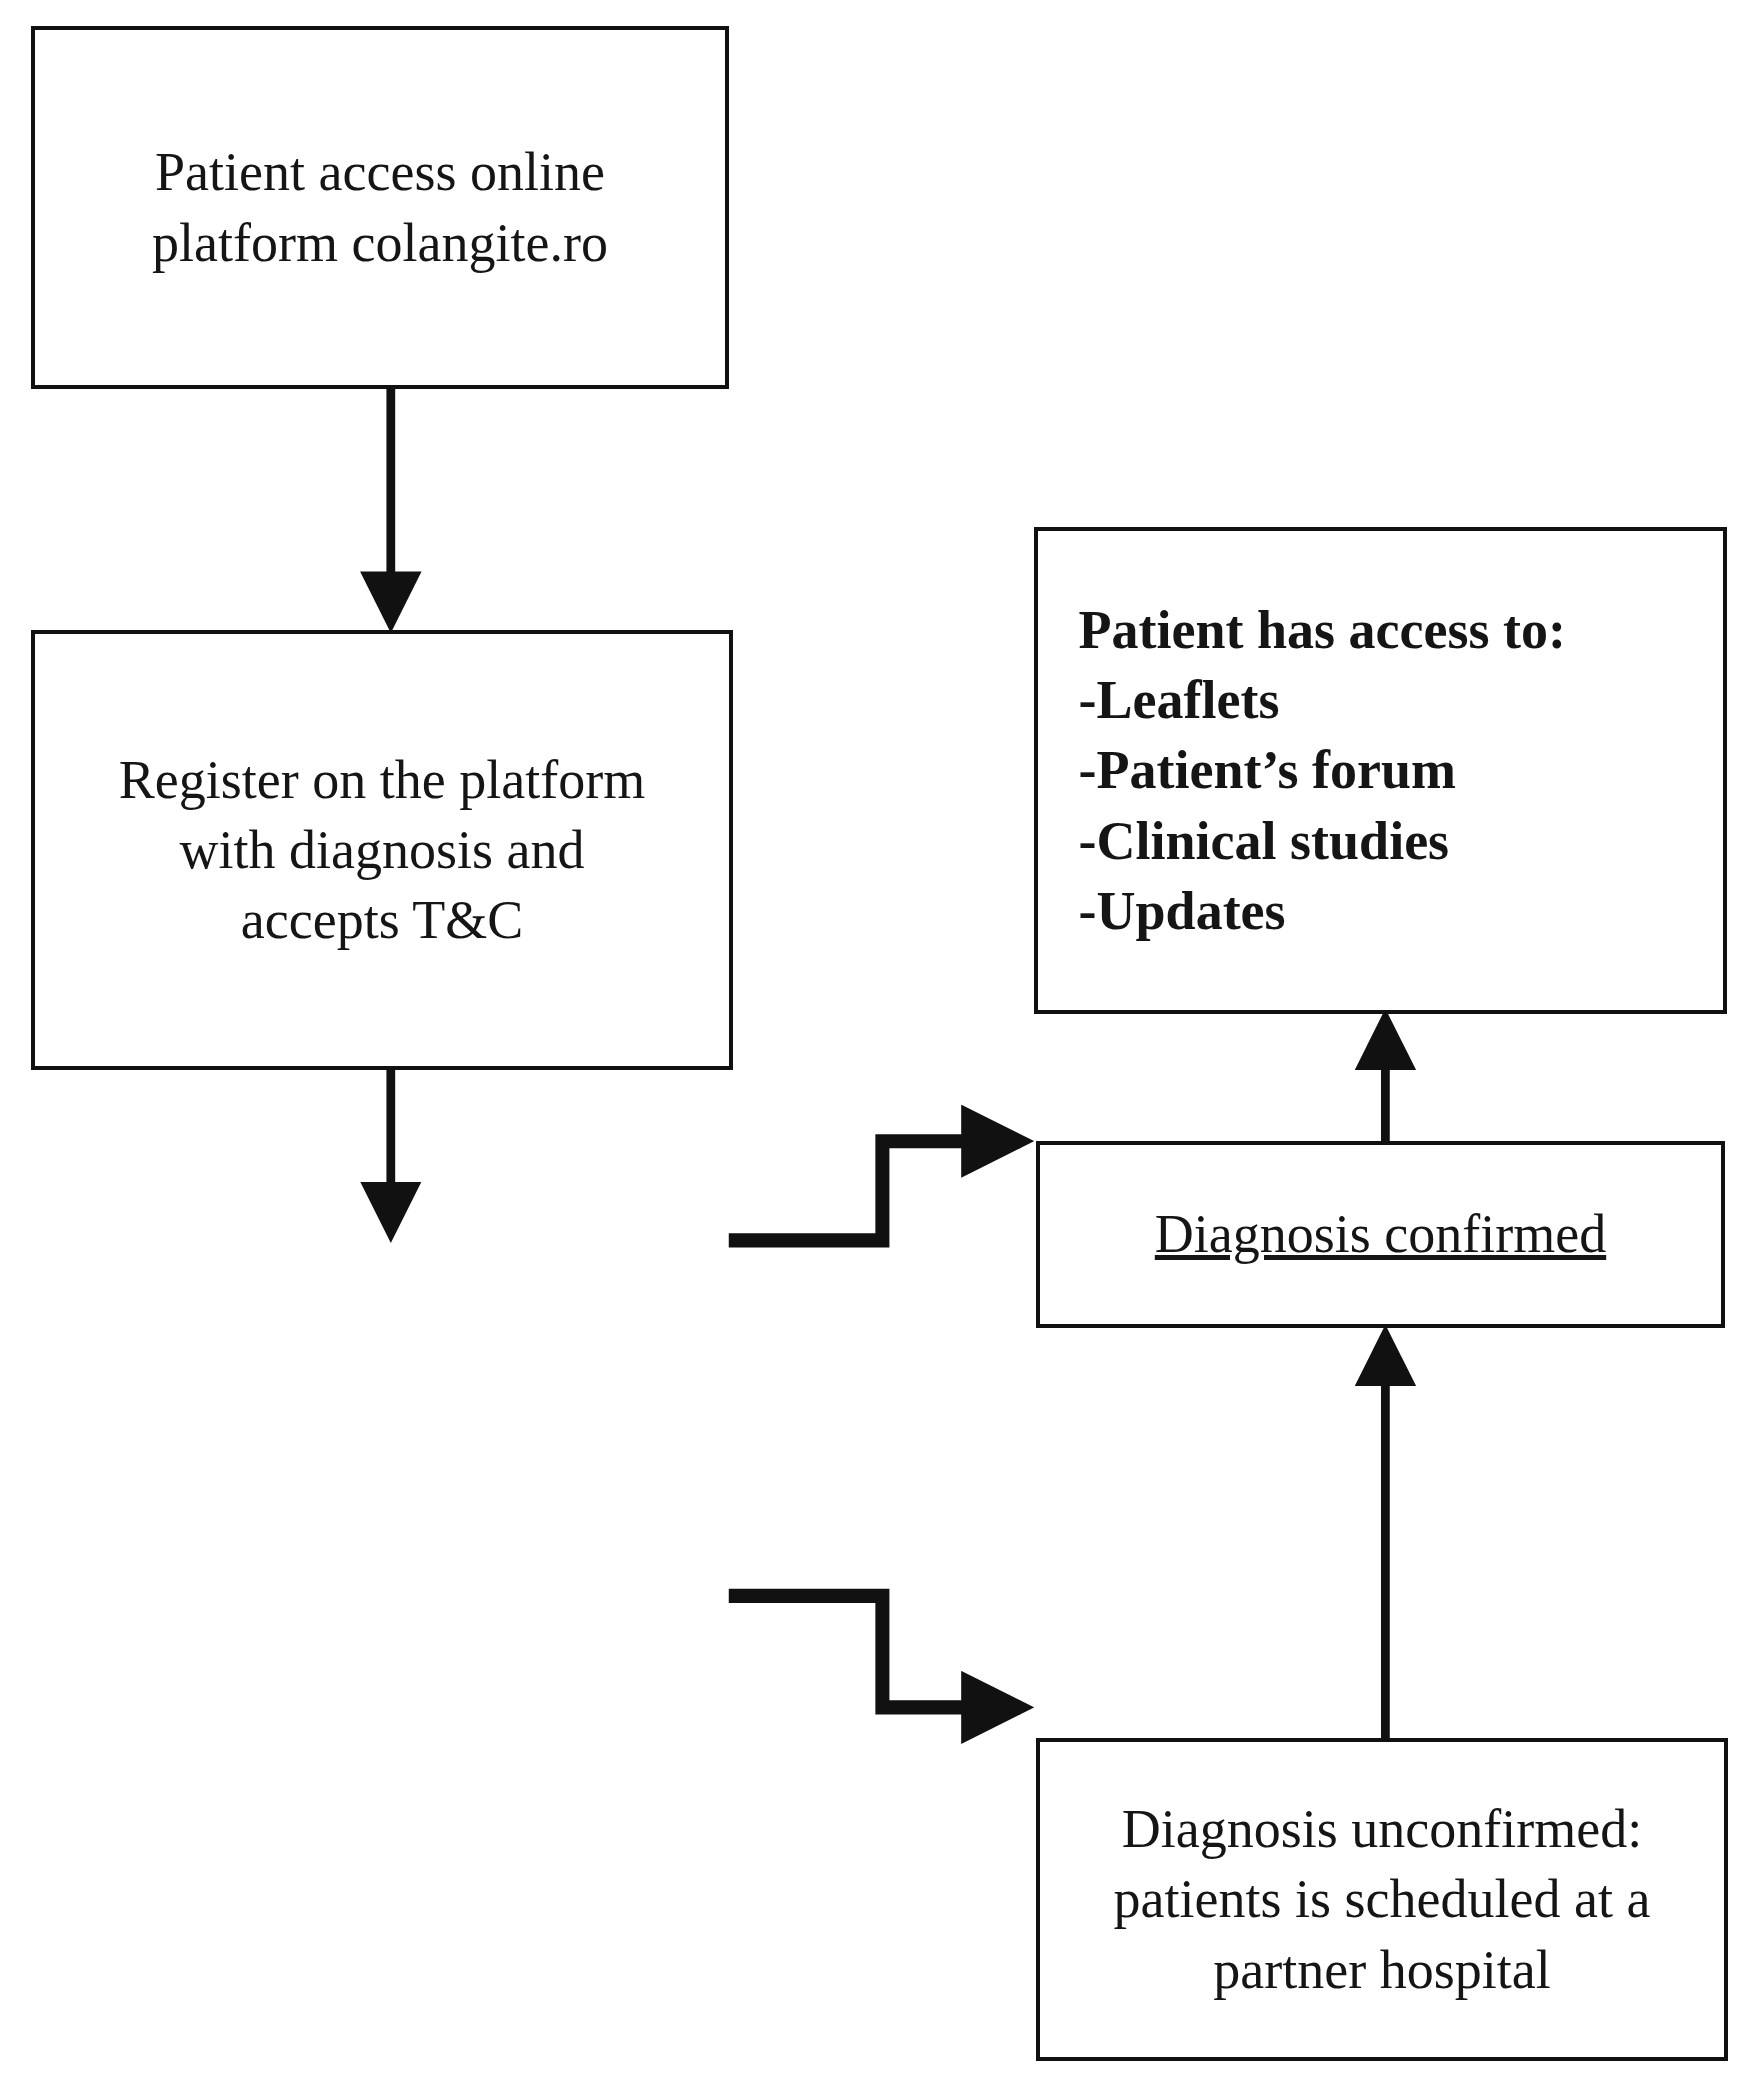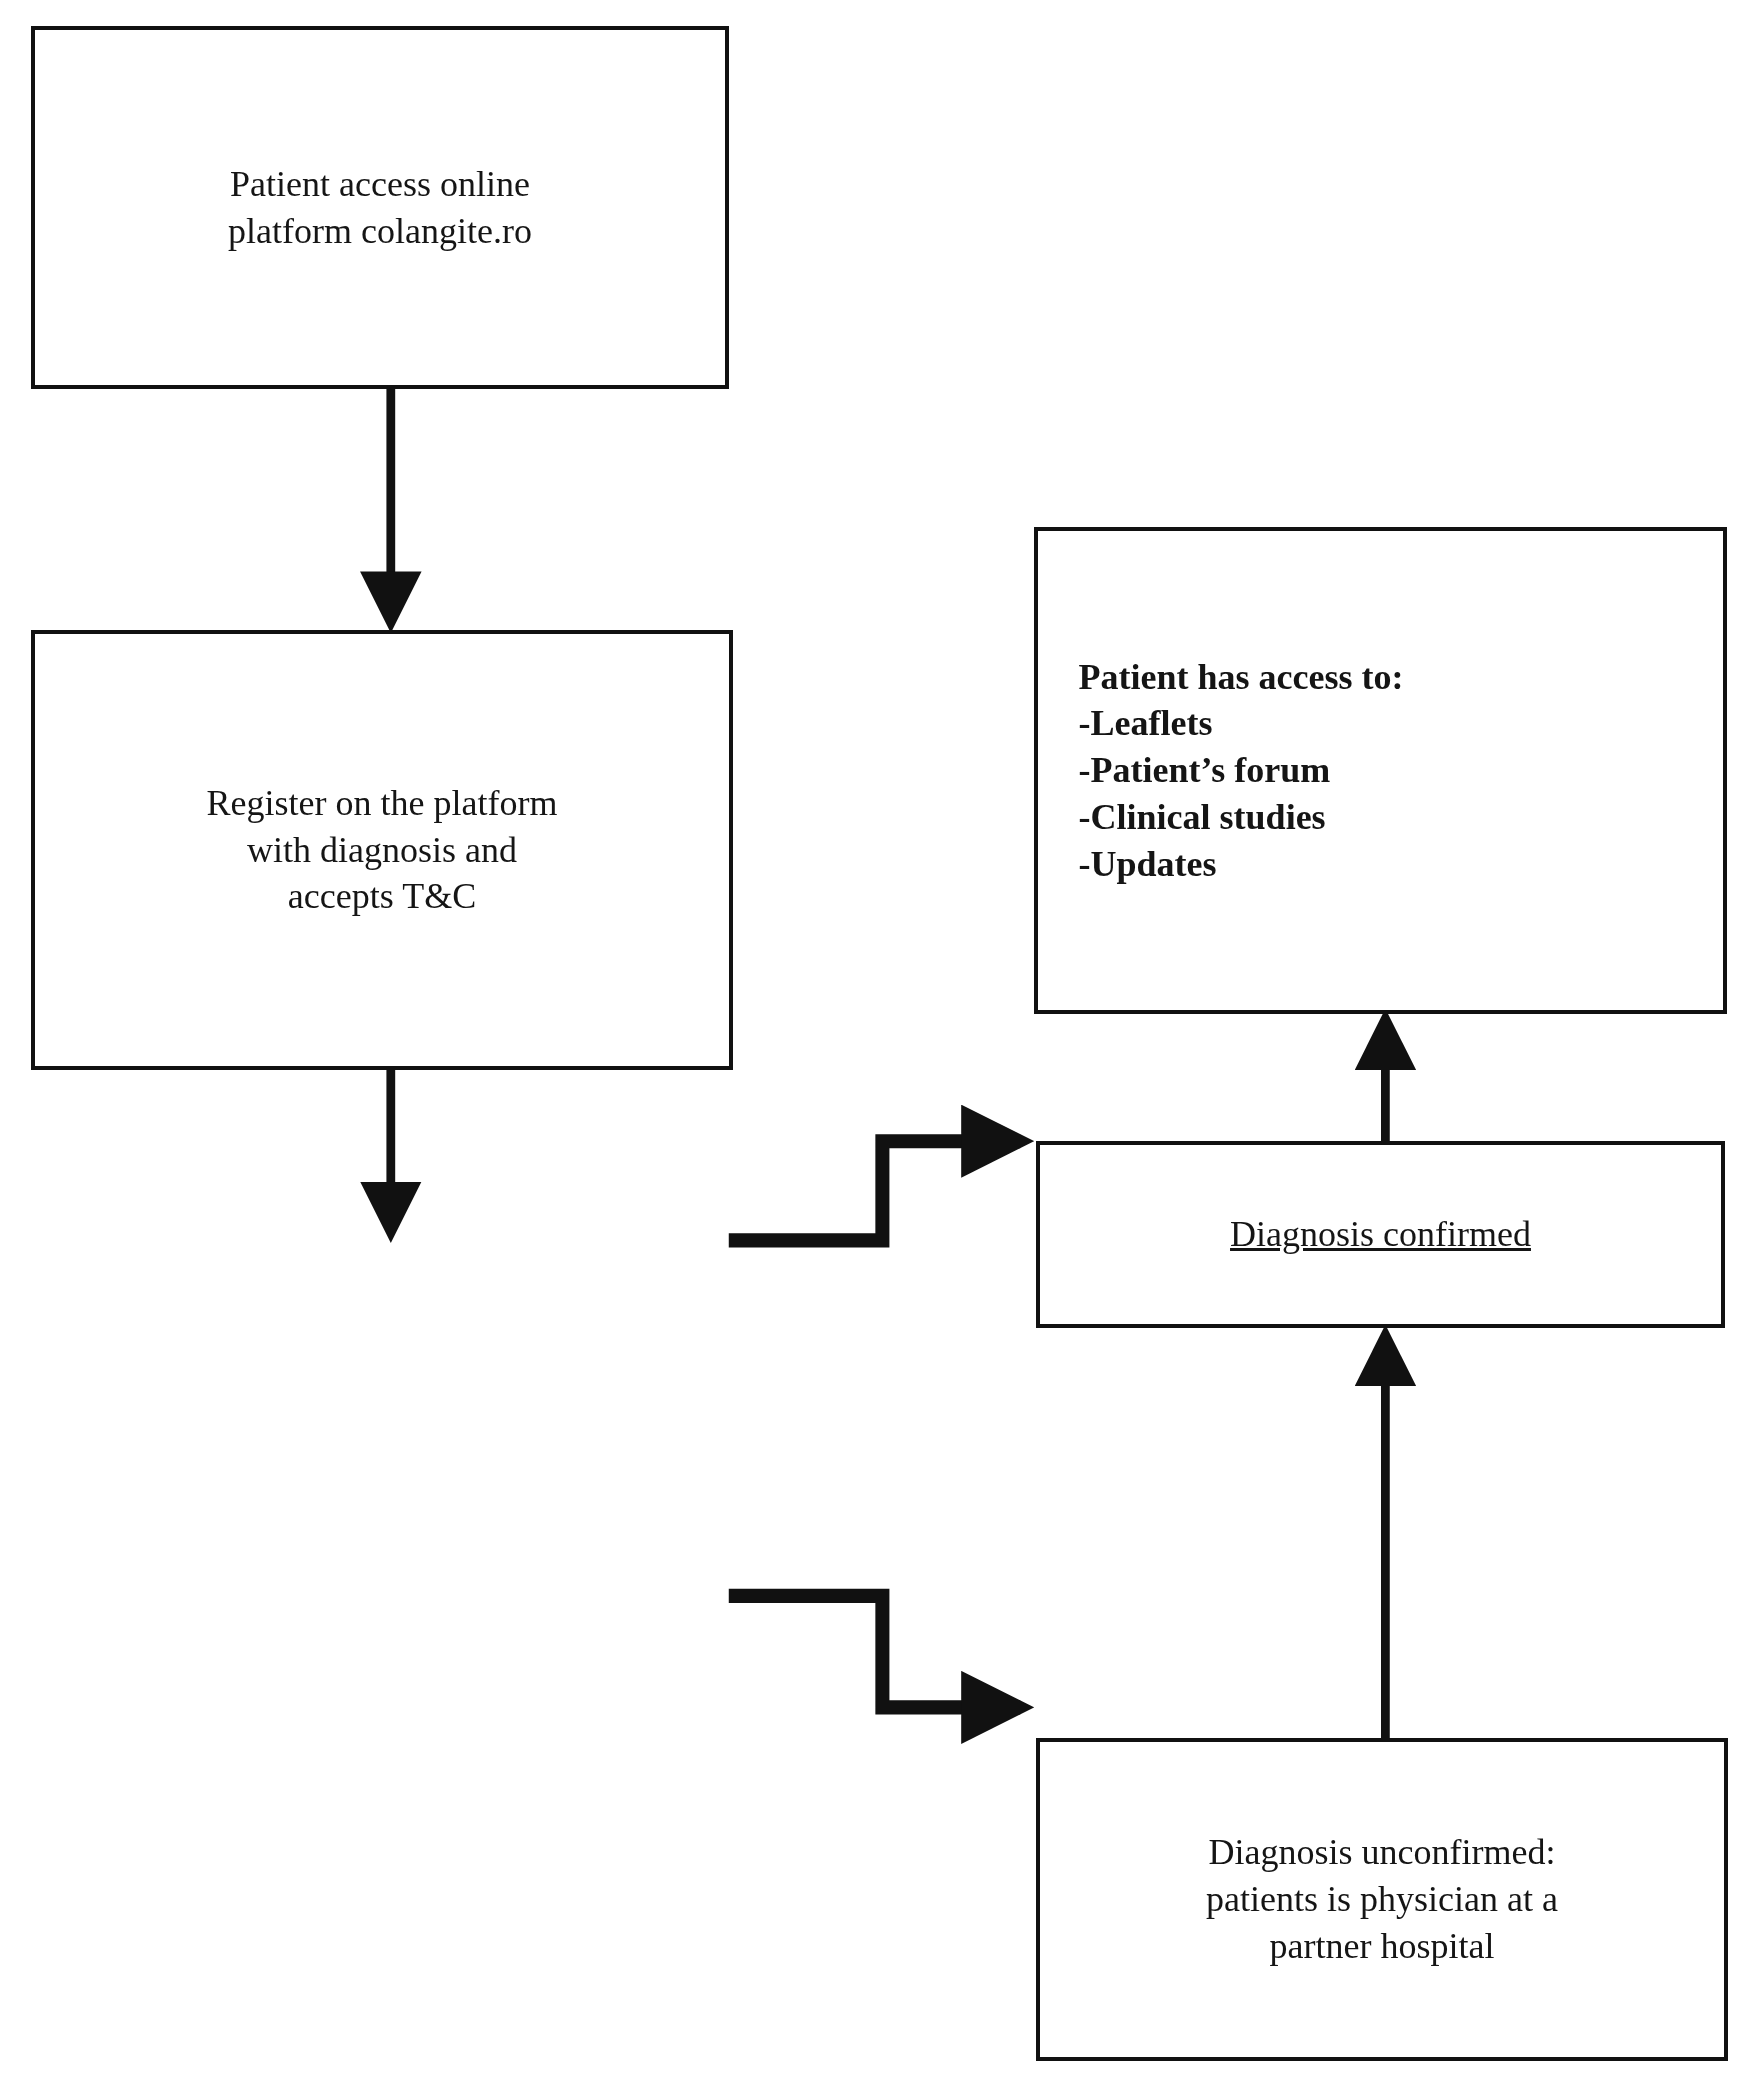--- a/index.html
+++ b/index.html
@@ -22,21 +22,21 @@
   .node {
     position: absolute;
     box-sizing: border-box;
     border: 4.4px solid #111111;
     background: #ffffff;
     display: flex;
     align-items: center;
     justify-content: center;
     text-align: center;
     line-height: 1.30;
-    font-size: 36px;
+    font-size: 54px;
     color: #151515;
     font-family: "Liberation Serif", "DejaVu Serif", serif;
     padding: 8.8px 16px;
   }
   .node .lines {
     white-space: pre-line;
     display: block;
     width: 100%;
   }
   .node.align-left {
@@ -105,18 +105,18 @@
 -Clinical studies
 -Updates</span>
   </div>
 
   <div class="node" style="left:1036px; top:1141px; width:689px; height:187px;text-decoration:underline;">
     <span class="lines">Diagnosis confirmed</span>
   </div>
 
   <div class="node" style="left:1036px; top:1738px; width:692px; height:323px;">
     <span class="lines">Diagnosis unconfirmed:
-patients is physician at a
+patients is scheduled at a
 partner hospital</span>
   </div>
 
 </div>
 
 
 </body></html>

